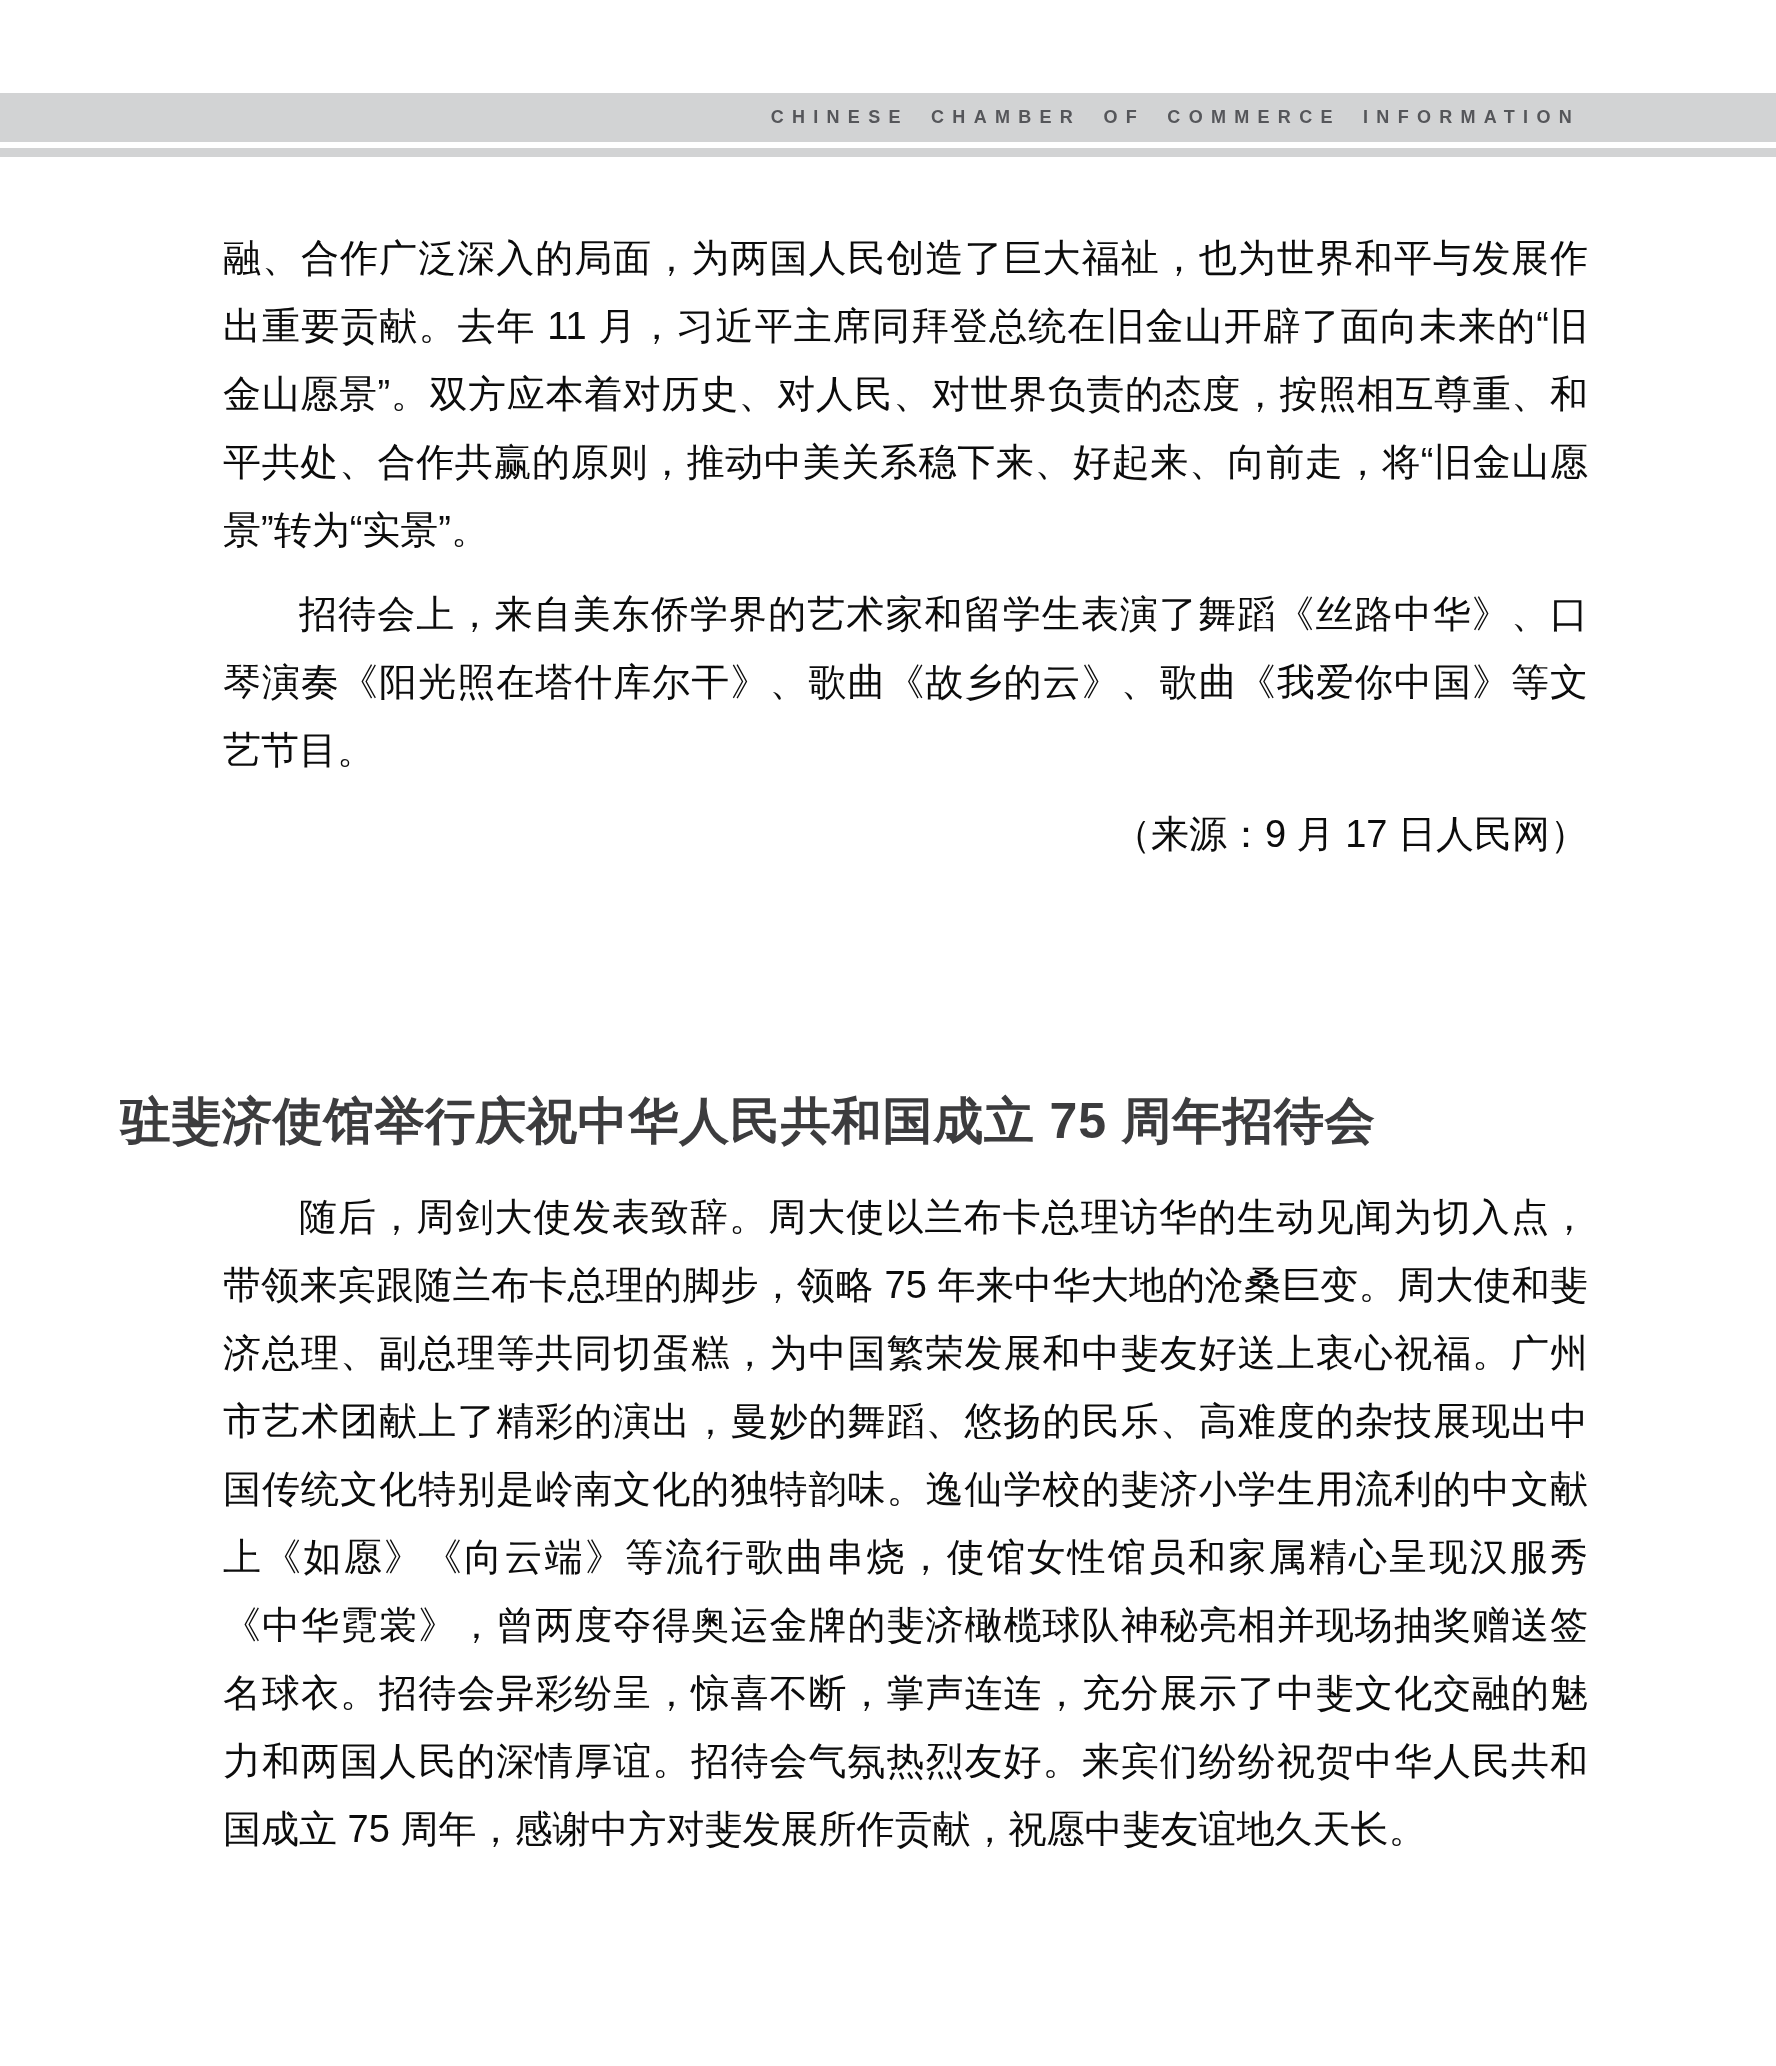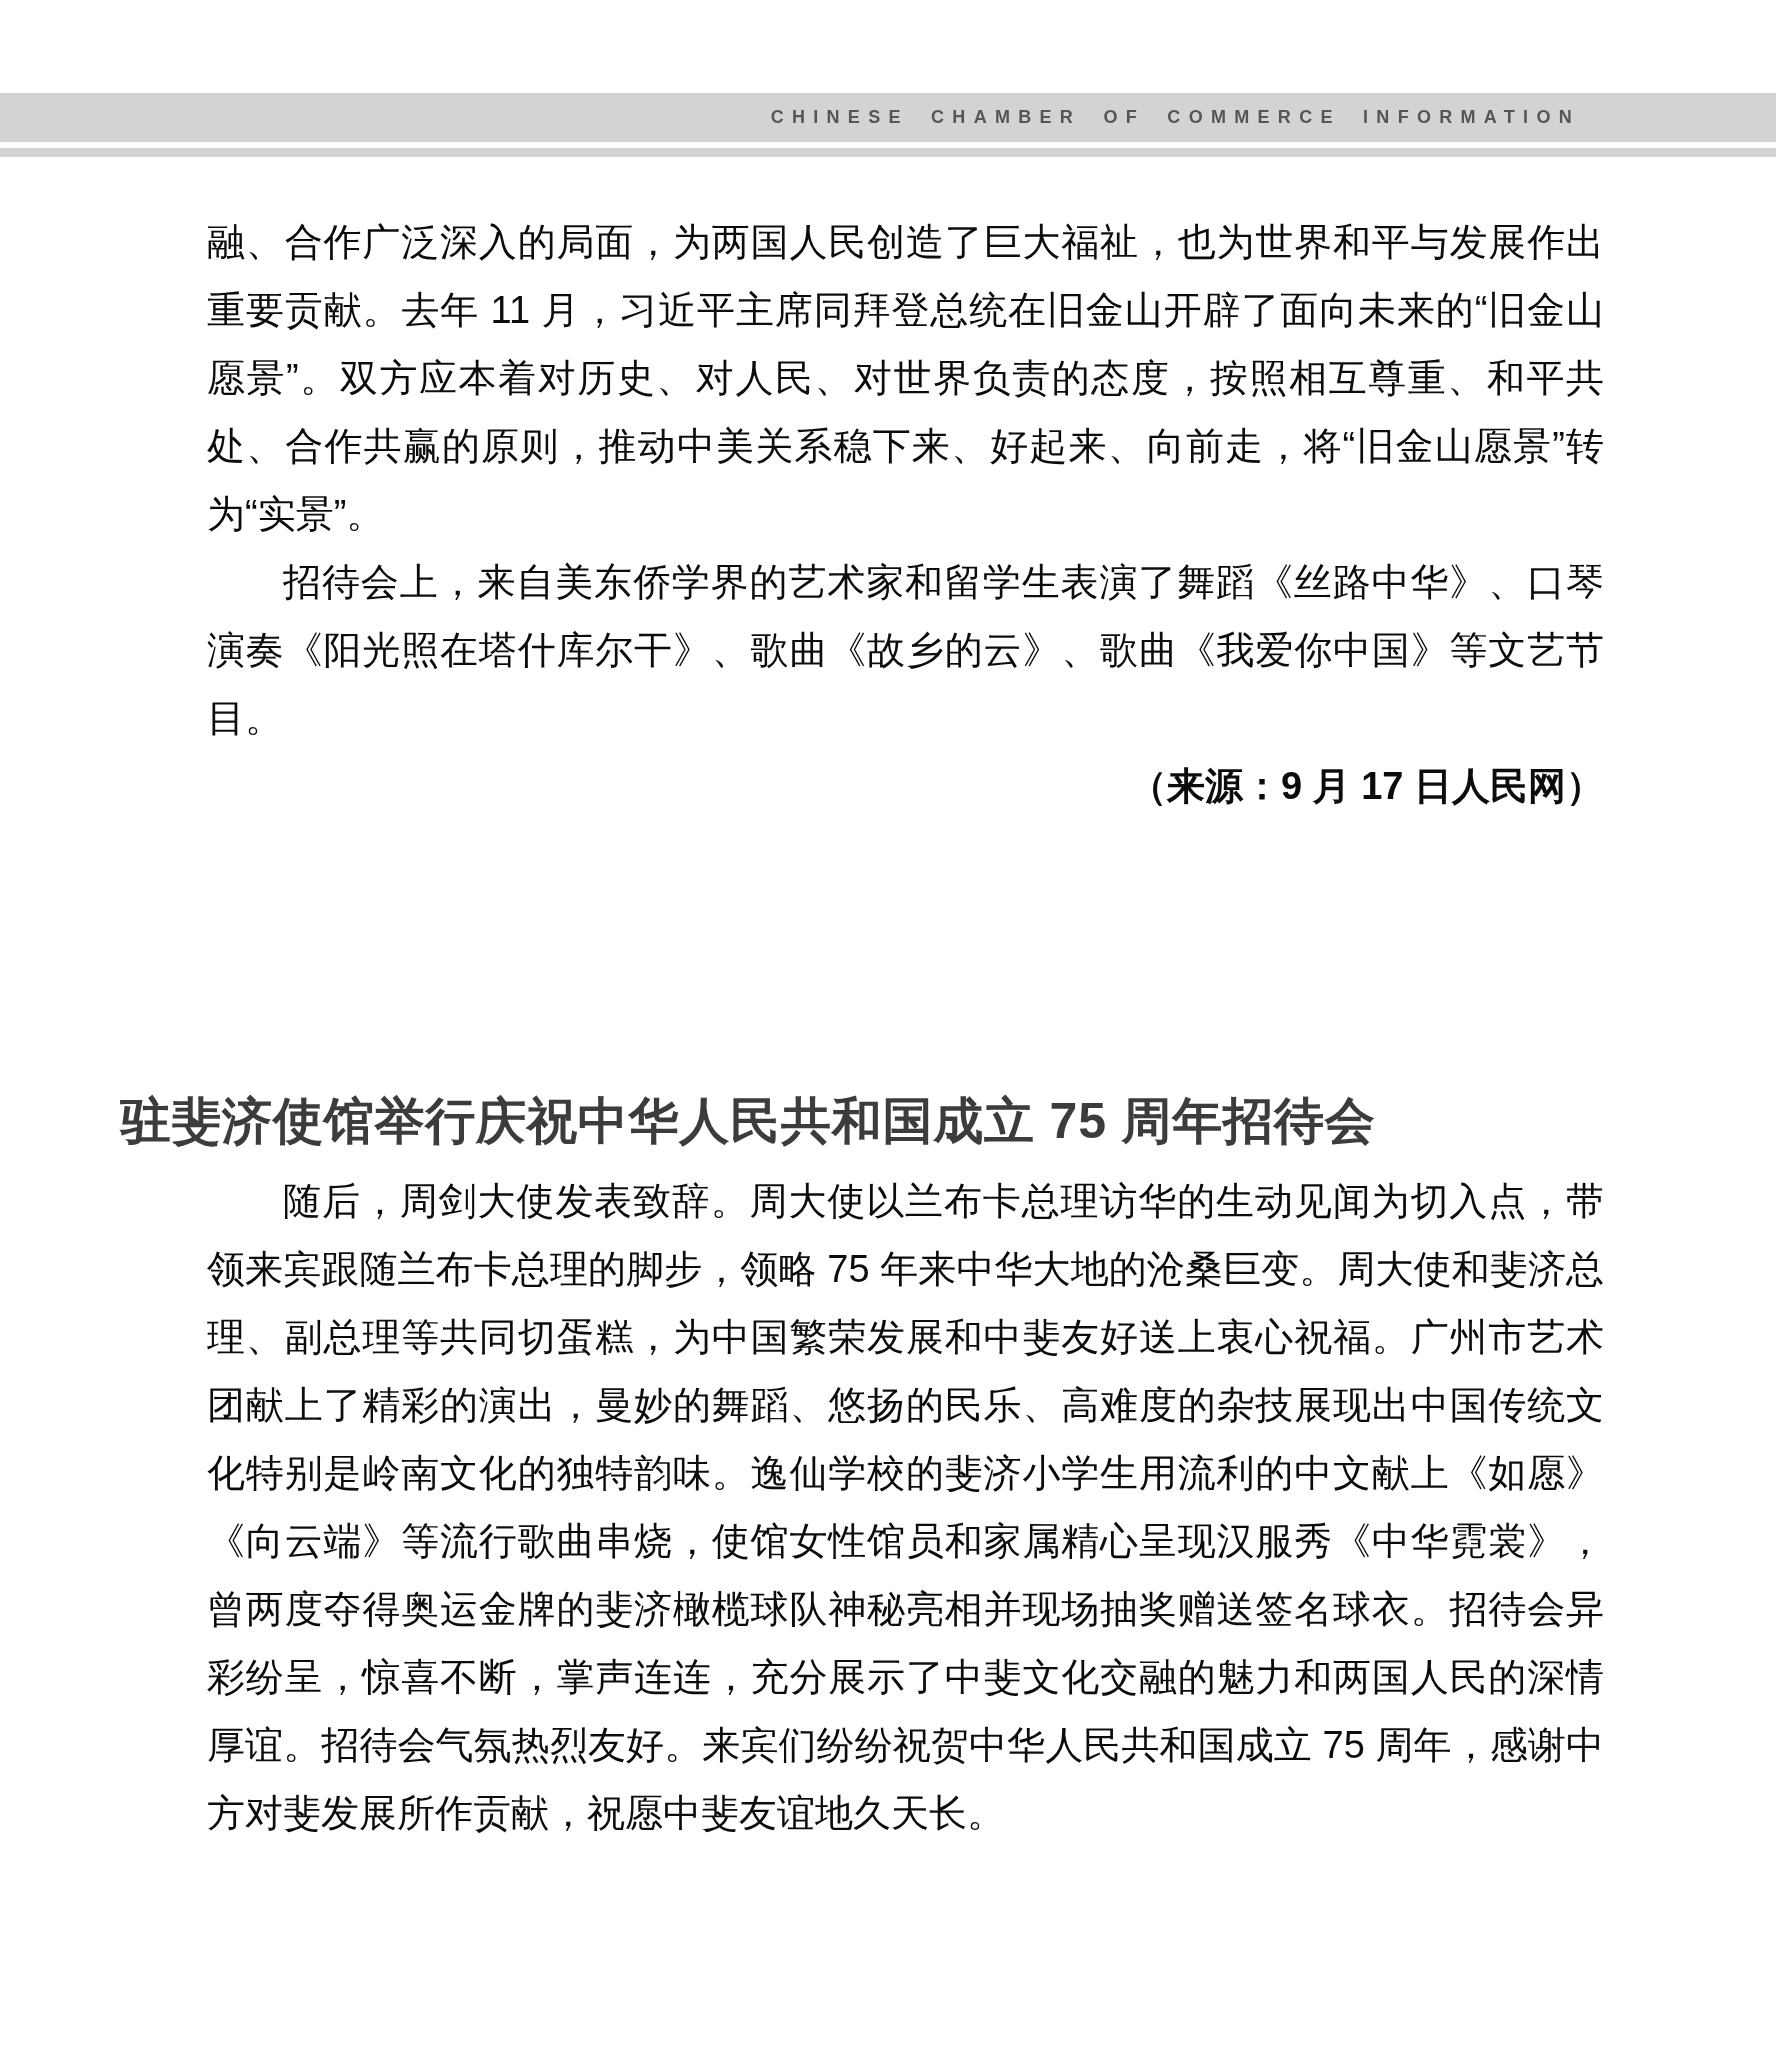--- a/index.html
+++ b/index.html
@@ -45,26 +45,25 @@
     left: 207px;
     width: 1397px;
     font-size: 38px;
     line-height: 68px;
     color: #0c0c0c;
     text-align: justify;
     text-justify: inter-character;
   }
   .block-article1 { top: 208px; }
   .block-article2 { top: 1167px; }
-  .text-block p { margin: 0; padding: 0; }
+  .text-block p { margin: 16px; padding: 0; }
   .text-block p.indent { text-indent: 2em; }
   .source-line {
     text-align: right;
     text-align-last: right;
-    font-weight: bold;
   }
 
   
   .article-title {
     position: absolute;
     left: 0; top: 1058px;
     width: 1496px;
     text-align: center;
     font-size: 50px;
     line-height: 58px;

